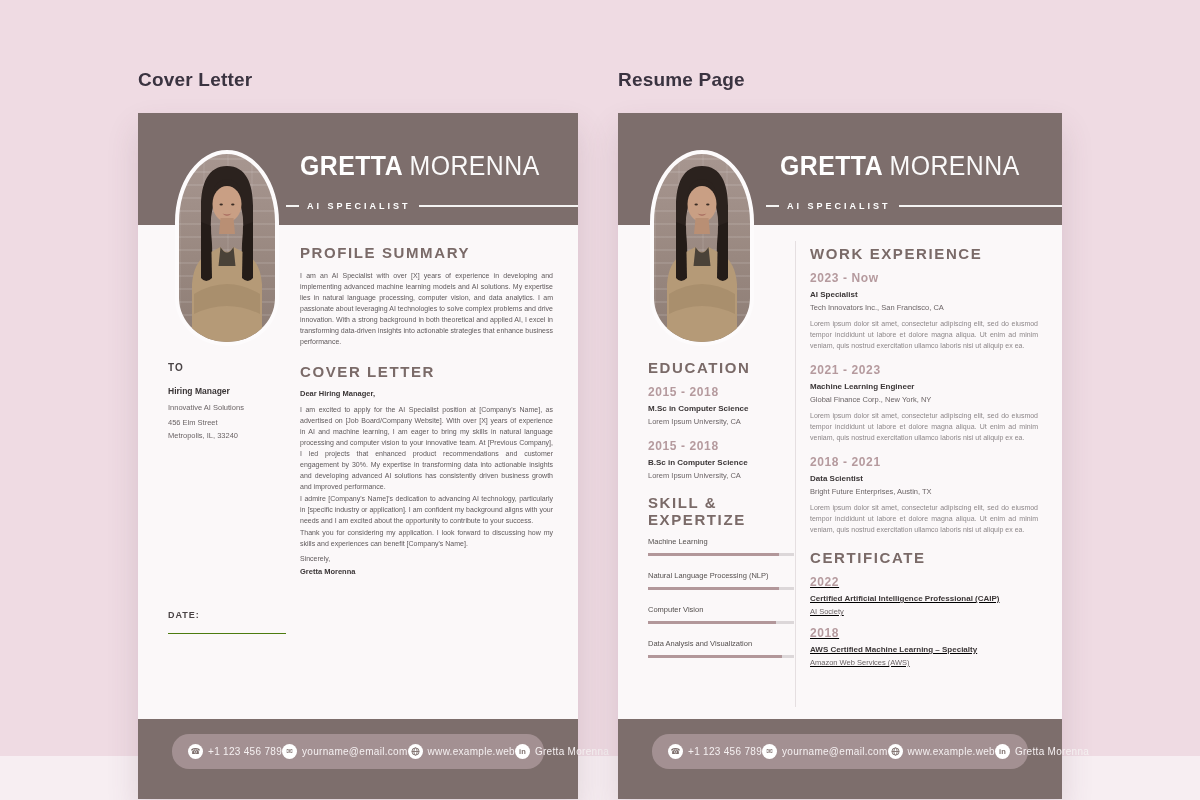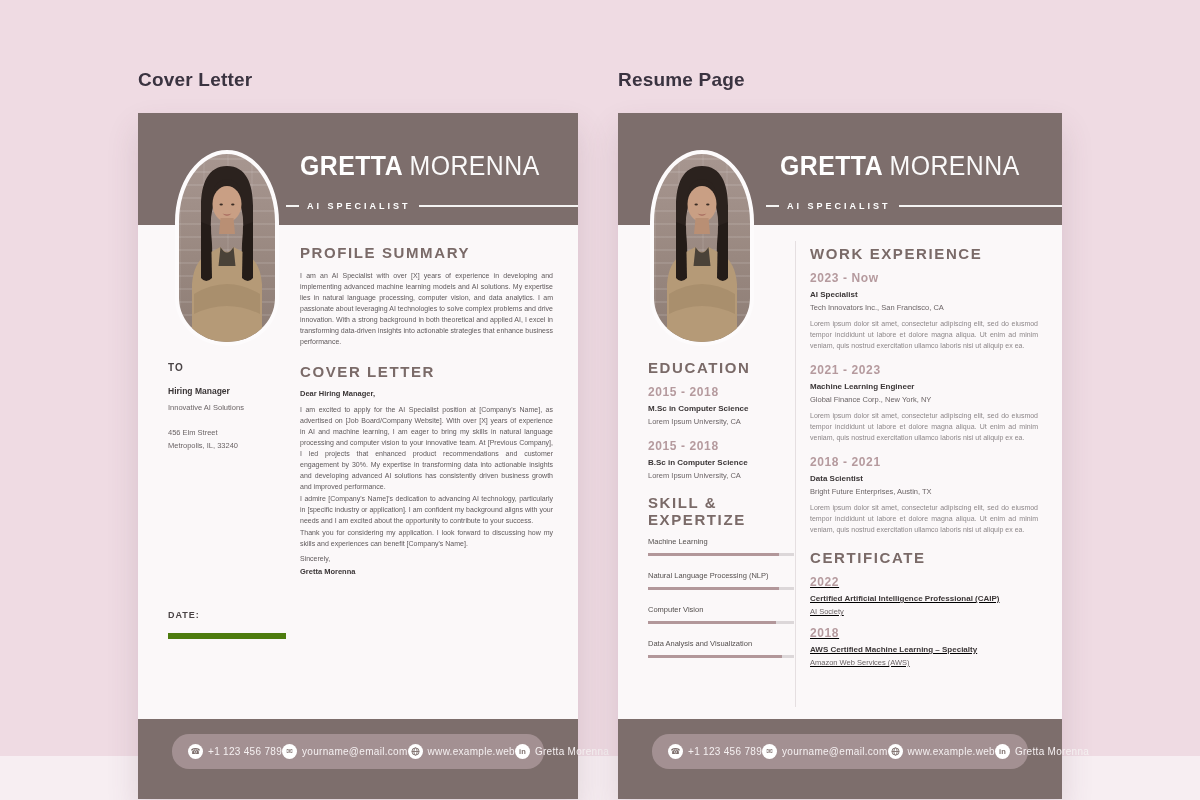--- a/index.html
+++ b/index.html
@@ -55,25 +55,25 @@
   .col-right-left { position:absolute; left:162px; right:25px; top:131px; }
   .letter-block { margin-top:16px; }
   .salutation { font-size:7.5px; font-weight:700; color:#3b3637; margin-bottom:6px; }
   .closing { font-size:7px; color:#5f595b; margin-top:6px; }
   .signature { font-size:7.5px; font-weight:700; color:#3b3637; margin-top:5px; }
 
   .to-block { position:absolute; left:30px; top:249px; width:122px; }
   .to-label { font-size:10px; font-weight:700; letter-spacing:1px; color:#4a4446; margin-bottom:13px; }
   .to-name { font-size:8.5px; font-weight:700; color:#3b3637; margin-bottom:5px; }
   .to-line { font-size:7.5px; color:#6b6466; line-height:13px; }
-  .to-line.spaced { margin-top:12px; }
+  .to-line.spaced { margin-top:2px; }
 
   .date-block { position:absolute; left:30px; top:497px; width:118px; }
   .date-label { font-size:9px; font-weight:700; letter-spacing:1px; color:#4a4446; padding-bottom:13px;
-                border-bottom:6px solid #4d7c0f; }
+                border-bottom:1px solid #4d7c0f; }
 
   
   .vdiv { position:absolute; left:177px; top:128px; bottom:92px; width:1px; background:#e5dfe1; }
   .res-left  { position:absolute; left:30px;  width:146px; top:246px; }
   .res-right { position:absolute; left:192px; right:24px; top:132px; }
 
   .edu-item { margin-bottom:13px; }
   .yr { font-size:12px; font-weight:700; letter-spacing:.6px; color:#b59a9e; }
   .bold-line { font-size:8px; font-weight:700; color:#3b3637; margin-top:5px; }
   .sub-line { font-size:7.5px; color:#6b6466; margin-top:4px; }

